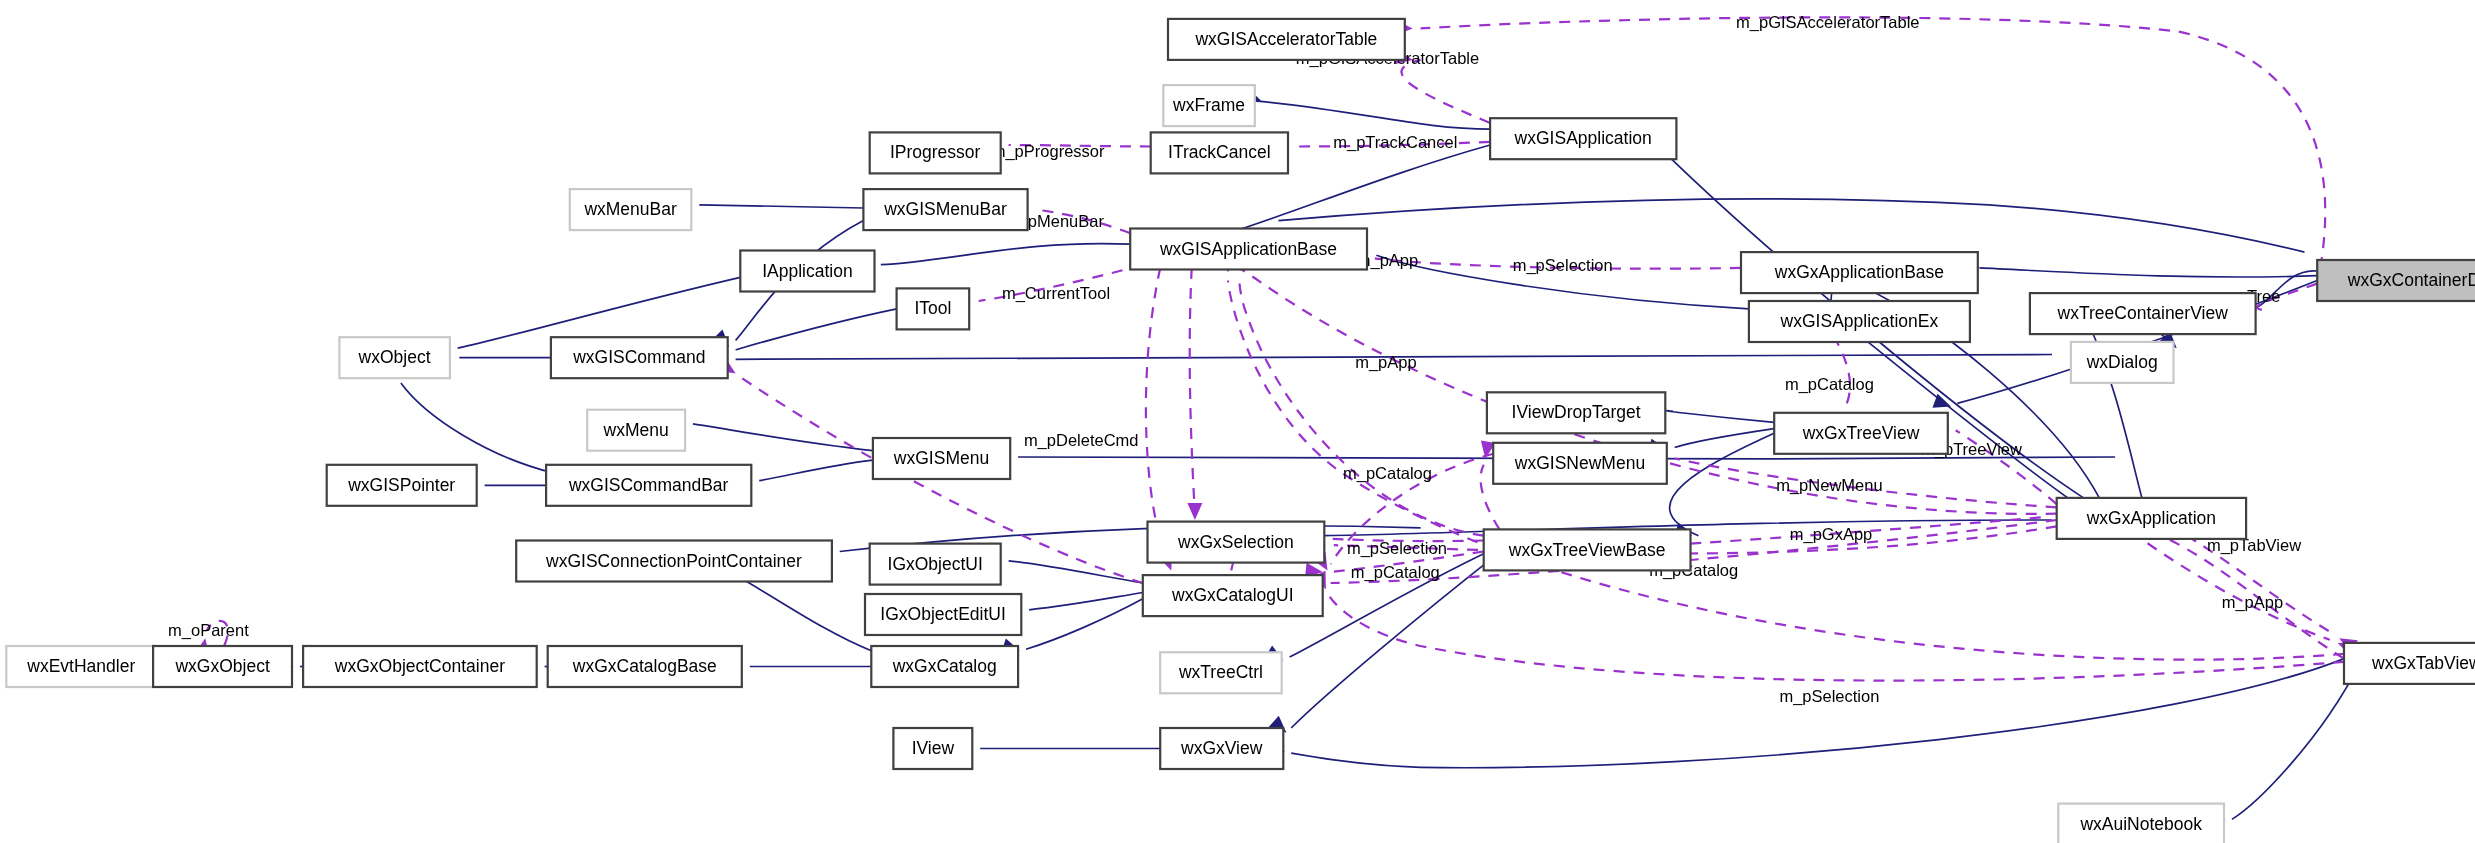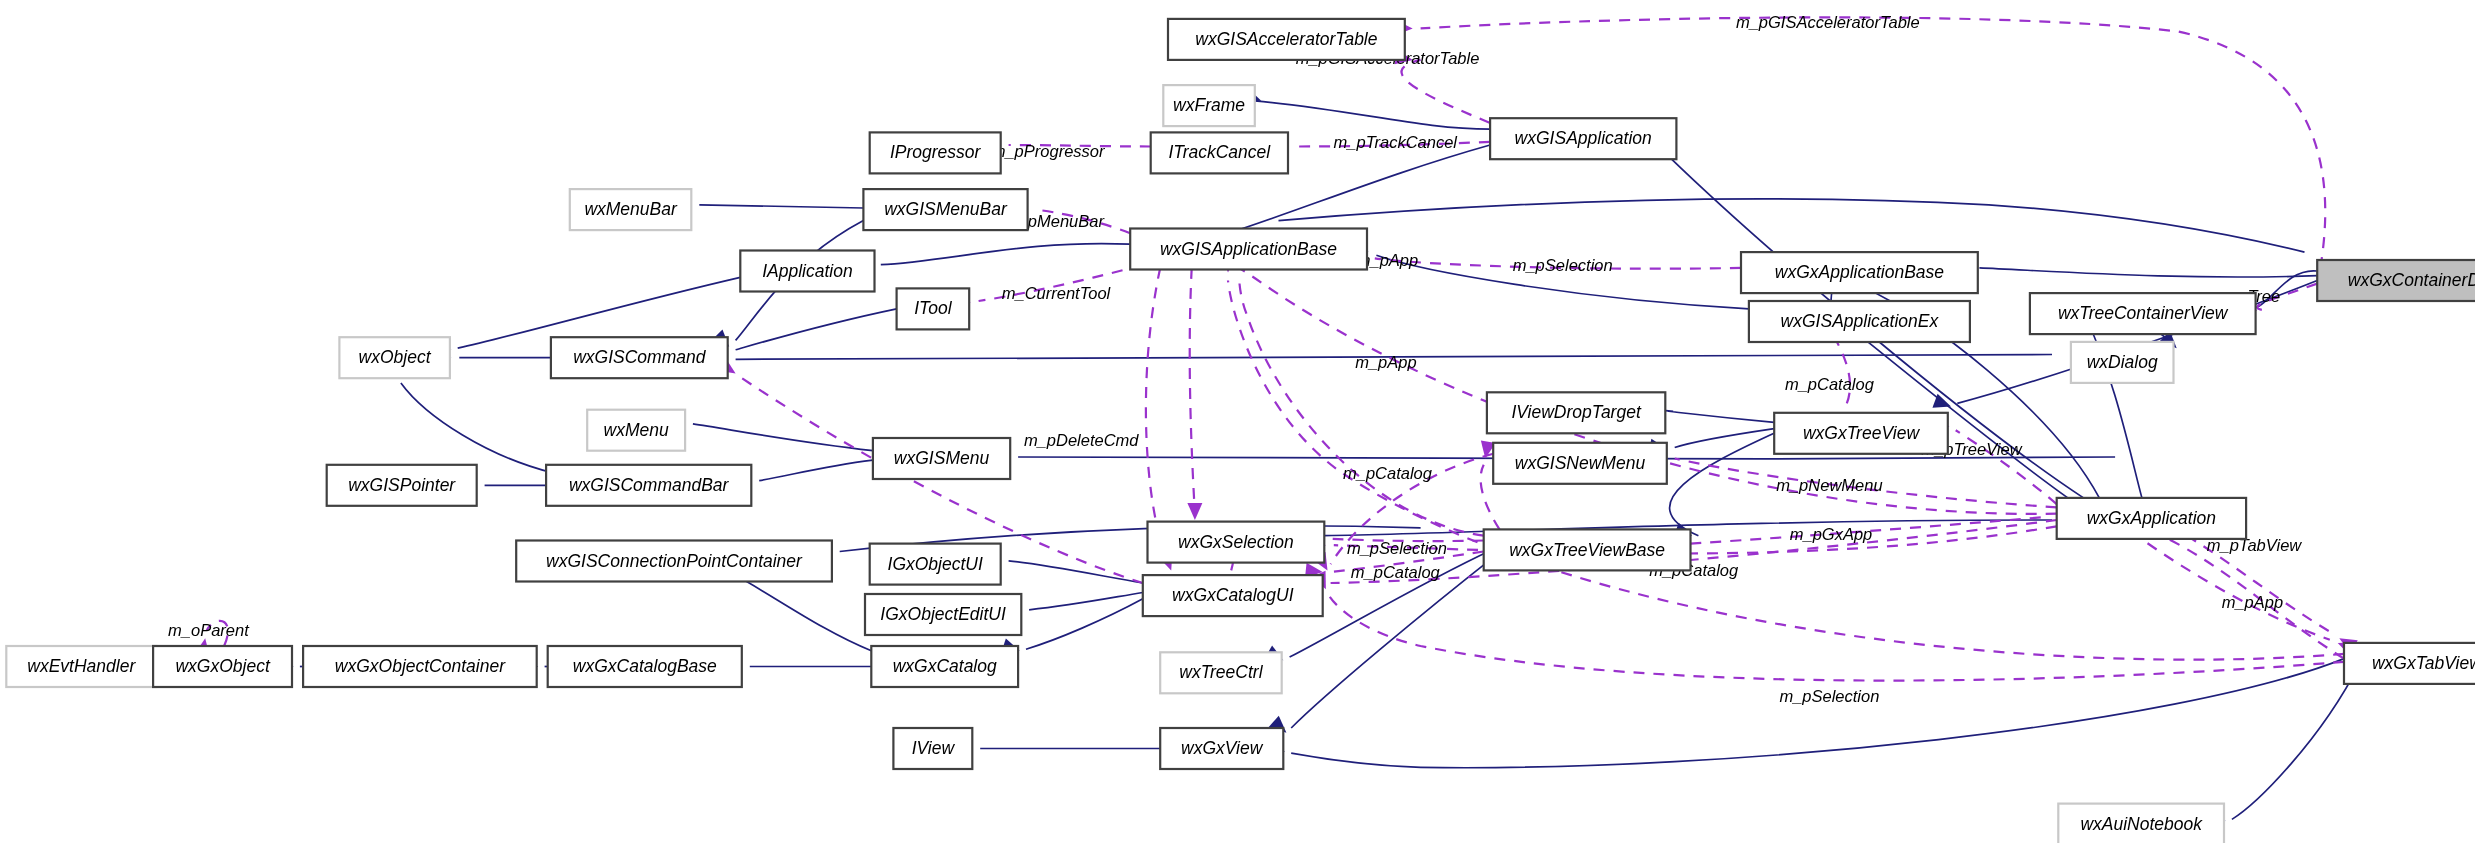--- a/index.html
+++ b/index.html
@@ -1,17 +1,17 @@
 <!DOCTYPE html>
 <html><head>
 <meta charset="utf-8">
 <style>
   html,body{margin:0;padding:0;background:#ffffff;}
   body{font-family:"Liberation Sans", sans-serif;}
-  #diagram-root{position:relative;width:2475px;height:843px;background:#fff;overflow:hidden;font-style:italic;}
+  #diagram-root{position:relative;width:2475px;height:843px;background:#fff;overflow:hidden;}
   svg#graph{position:absolute;left:0;top:0;width:2475px;height:843px;display:block;}
   .node-box{fill:#ffffff;stroke:#404040;stroke-width:2.2;}
   .node-box.light{stroke:#c8c8c8;stroke-width:2.2;}
   .node-box.highlight{fill:#bfbfbf;stroke:#404040;stroke-width:2.2;}
   .node-label{font-family:"Liberation Sans",sans-serif;font-size:17.5px;fill:#000000;
                text-anchor:middle;dominant-baseline:middle;}
   .edge-inherit{fill:none;stroke:#1f1f7a;stroke-width:1.7;}
   .edge-usage{fill:none;stroke:#9a32cd;stroke-width:2.2;stroke-dasharray:11 9;}
   .arrow-inherit{fill:#1f1f7a;stroke:none;}
   .arrow-usage{fill:#9a32cd;stroke:none;}

